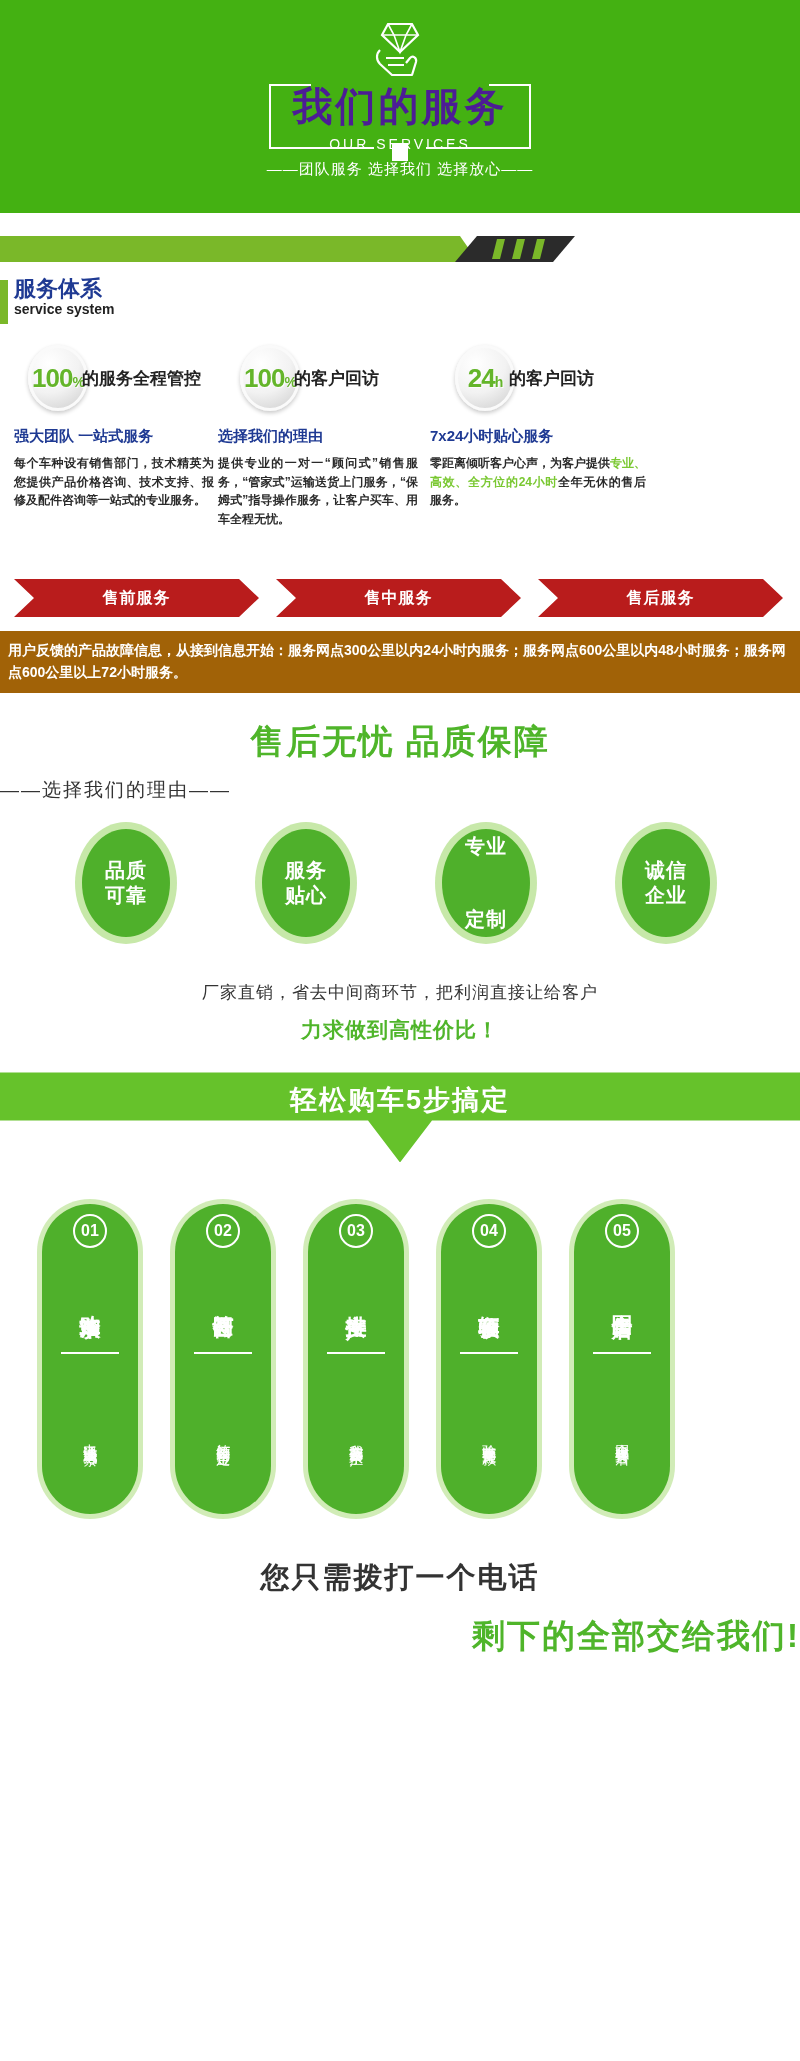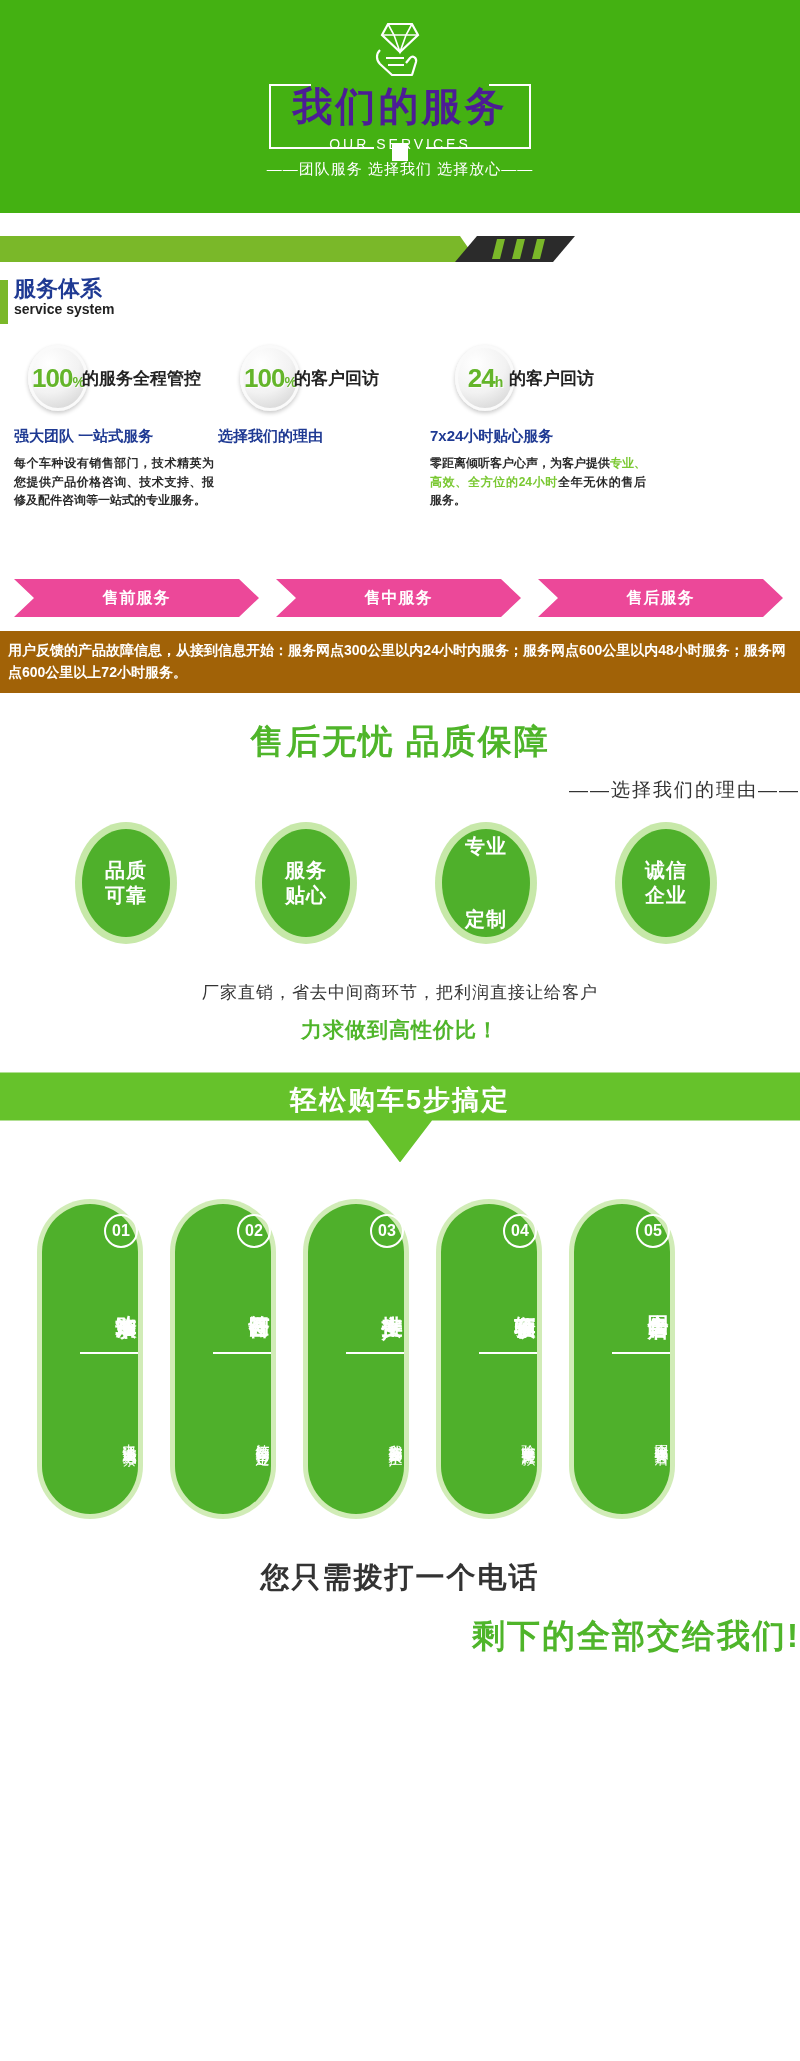--- a/index.html
+++ b/index.html
@@ -89,40 +89,40 @@
   
   .cols { position:relative; width:800px; margin-top:16px; height:130px; }
   .col { position:absolute; top:0; }
   .col h3 { font-size:15px; font-weight:bold; color:#1f3a93; margin-bottom:8px; }
   .col p { font-size:12px; line-height:1.55; font-weight:bold; color:#2a2a2a; text-align:justify; }
   .col p .hl { color:#7ac832; }
 
   
   .arrows { position:relative; width:800px; height:38px; margin-top:22px; }
   .arrow {
-    position:absolute; top:0; width:245px; height:38px; background:#ec4899;
+    position:absolute; top:0; width:245px; height:38px; background:#b91c1c;
     clip-path:polygon(0 0, 225px 0, 245px 19px, 225px 38px, 0 38px, 20px 19px);
     display:flex; align-items:center; justify-content:center;
   }
   .arrow span { font-size:16px; font-weight:bold; color:#fff; letter-spacing:1px; }
 
   
   .blueband {
     width:800px; margin-top:14px; background:#a16207; color:#fff;
     padding:9px 8px 10px 8px;
     font-size:14px; font-weight:bold; line-height:1.55;
   }
 
   
   .reasons-title {
     margin-top:26px; text-align:center;
     font-size:34px; font-weight:bold; color:#4fb52a; letter-spacing:2px;
   }
   .reasons-sub {
-    margin-top:12px; text-align:right;
+    margin-top:12px; text-align:left;
     font-size:19px; color:#333; letter-spacing:2px;
   }
   .ovals { position:relative; width:800px; height:120px; margin-top:26px; }
   .oval {
     position:absolute; top:0; width:88px; height:108px; border-radius:50%;
     background:#4fb02b;
     box-shadow:0 0 0 7px rgba(122,200,50,.42);
     display:flex; flex-direction:column; align-items:center; justify-content:center;
   }
   .oval b { display:block; font-size:20px; color:#fff; font-weight:bold; line-height:1.25; letter-spacing:1px; }
@@ -138,21 +138,21 @@
     position:absolute; left:0; right:0; top:10px; text-align:center;
     font-size:27px; font-weight:bold; color:#fff; letter-spacing:2px;
   }
 
   
   .cards { position:relative; width:800px; height:310px; margin-top:42px; }
   .card {
     position:absolute; top:0; width:96px; height:310px;
     border-radius:48px; background:#4fb02b;
     box-shadow:0 0 0 5px rgba(122,200,50,.35);
-    display:flex; flex-direction:column; align-items:flex-end;
+    display:flex; flex-direction:column; align-items:center;
     padding-top:10px;
   }
   .card .num {
     width:34px; height:34px; border-radius:50%;
     border:2px solid #fff; color:#fff; font-size:16px; font-weight:bold;
     display:flex; align-items:center; justify-content:center; margin-bottom:6px;
   }
   .card .ttl {
     font-size:21px; font-weight:bold; color:#fff; line-height:1.15;
     writing-mode:vertical-rl; text-orientation:upright;
@@ -236,20 +236,21 @@
   </div>
 </div>
 
 <div class="cols">
   <div class="col" style="left:6px; width:200px;margin-left:8px;">
     <h3>强大团队 一站式服务</h3>
     <p>每个车种设有销售部门，技术精英为您提供产品价格咨询、技术支持、报修及配件咨询等一站式的专业服务。</p>
   </div>
   <div class="col" style="left:218px; width:200px;">
     <h3>选择我们的理由</h3>
+    <p>提供专业的一对一“顾问式”销售服务，“管家式”运输送货上门服务，“保姆式”指导操作服务，让客户买车、用车全程无忧。</p>
   </div>
   <div class="col" style="left:430px; width:216px;">
     <h3>7x24小时贴心服务</h3>
     <p><span>零距离倾听客户心声，为客户提供</span><span class="hl">专业、高效、全方位的24小时</span><span>全年无休的售后服务。</span></p>
   </div>
 </div>
 
 <div class="arrows">
   <div class="arrow" style="left:14px;">
       <span>售前服务</span>

